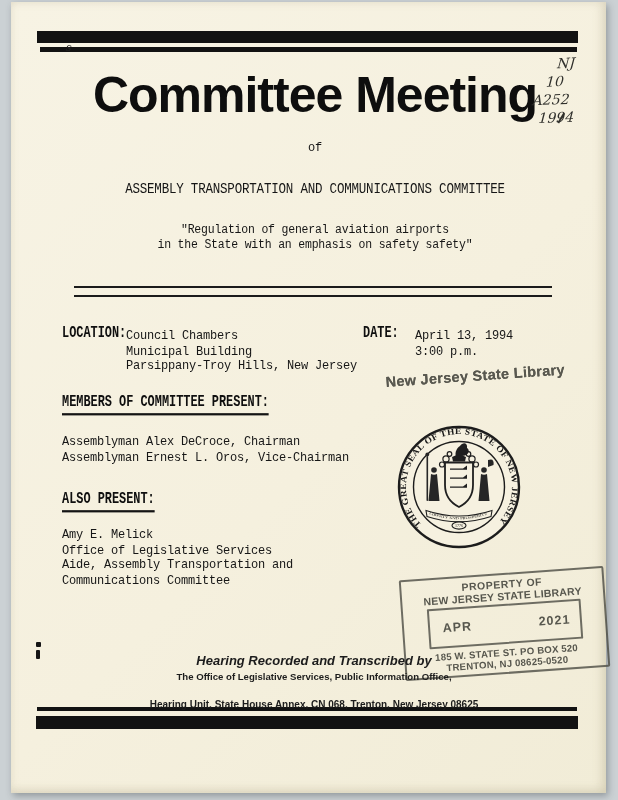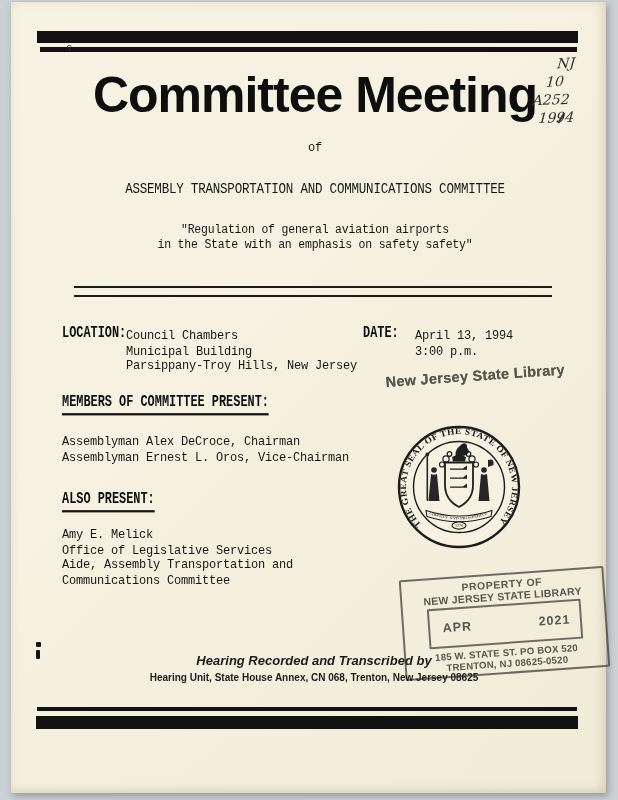--- a/index.html
+++ b/index.html
@@ -68,21 +68,21 @@
     width:128px;height:36px;margin:2px auto 0;
     border:2.5px solid rgba(74,74,66,.85);border-radius:1px;
     display:flex;align-items:center;justify-content:space-between;
     padding:0 9px 0 13px;font-size:12.5px;font-weight:bold;letter-spacing:1px;
   }
   .prop-a1{font-size:9.6px;font-weight:bold;margin-top:3px;letter-spacing:.2px;}
   .prop-a2{font-size:9.6px;font-weight:bold;letter-spacing:.2px;}
   .footer{left:3px;top:651px;width:600px;text-align:center;z-index:5;color:#1c1c1c;}
   .footer-l1{font-size:13px;font-weight:bold;font-style:italic;letter-spacing:0;}
   .footer-l2{font-size:9.6px;font-weight:bold;margin-top:3px;}
-  .footer-l3{font-size:10px;font-weight:bold;margin-top:4px;}
+  .footer-l3{font-size:10px;font-weight:bold;margin-top:17px;}
   .blot{background:#151515;border-radius:1px;}
   .pagemark{
     left:55px;top:39px;font-family:"DejaVu Serif",serif;font-style:italic;
     font-size:11px;color:#222;transform:rotate(8deg);
   }
 </style>
 </head>
 <body>
 
 <div class="abs paper">
@@ -198,20 +198,21 @@
     <div class="prop-datebox">
       <span>APR</span>
       <span>2021</span>
     </div>
     <div class="prop-a1">185 W. STATE ST. PO BOX 520</div>
     <div class="prop-a2">TRENTON, NJ 08625-0520</div>
   </div>
 
   <div class="abs footer">
     <div class="footer-l1">Hearing Recorded and Transcribed by</div>
+    <div class="footer-l2">The Office of Legislative Services, Public Information Office,</div>
     <div class="footer-l3">Hearing Unit, State House Annex, CN 068, Trenton, New Jersey 08625</div>
   </div>
 
   <div class="abs blot" style="left:25px;top:640px;width:5px;height:5px;"></div>
   <div class="abs blot" style="left:25px;top:648px;width:4px;height:9px;"></div>
 
   <div class="abs bar" style="left:26px;top:705px;width:540px;height:4px;"></div>
   <div class="abs bar" style="left:25px;top:714px;width:542px;height:13px;"></div>
 
 </div>

